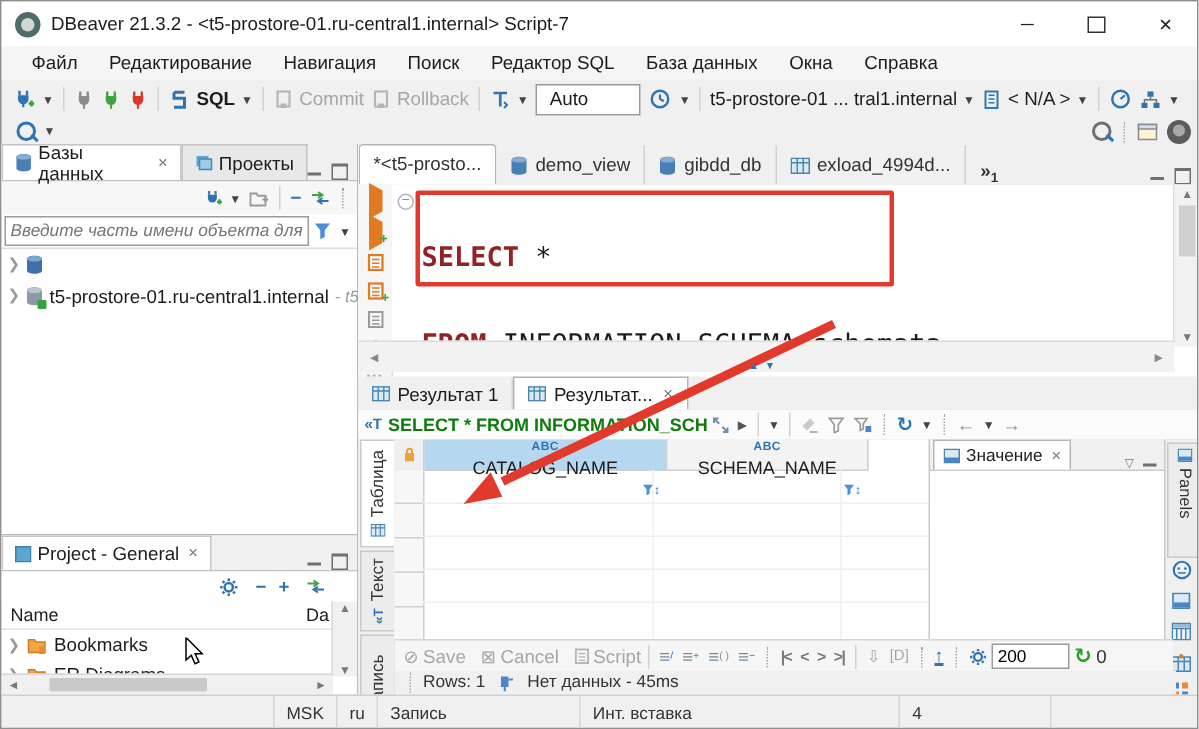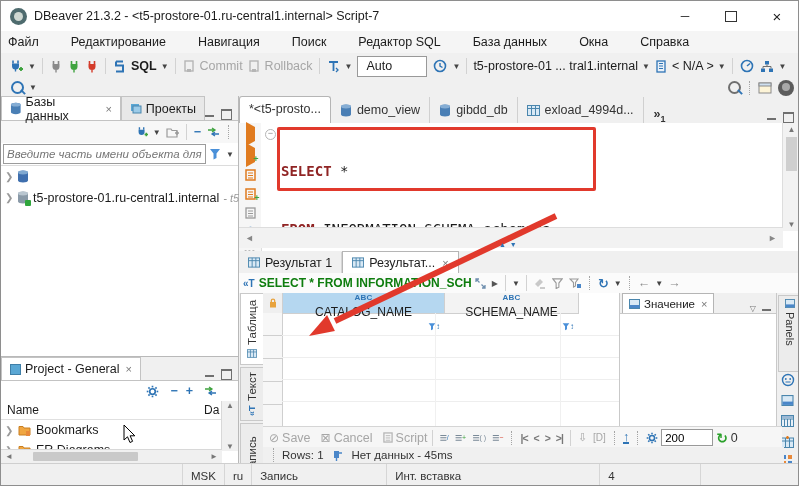--- a/index.html
+++ b/index.html
@@ -15,21 +15,21 @@
   .ital{font-style:italic;color:#9a9a9a;}
   svg{display:block;}
   
   .titlebar{left:0;top:0;width:799px;height:30px;background:#fff;display:flex;align-items:center;}
   .appicon{width:17px;height:17px;border-radius:50%;background:#4e6b6e;margin:0 7px 0 9px;position:relative;flex:none;}
   .appicon:after{content:"";position:absolute;left:4px;top:4px;width:9px;height:9px;border-radius:50%;background:#cfd8d2;}
   .wbtns{margin-left:auto;display:flex;height:30px;}
   .wbtn{width:46px;height:30px;display:flex;align-items:center;justify-content:center;color:#222;font-size:12px;}
   .maxbox{width:10px;height:9px;border:1.3px solid #333;}
   
-  .menubar{left:0;top:30px;width:799px;height:22px;display:flex;align-items:center;gap:32px;padding-left:7px;background:#f5f5f5;}
+  .menubar{left:0;top:30px;width:799px;height:22px;display:flex;align-items:center;gap:21px;padding-left:20px;background:#f5f5f5;}
   
   .toolbar1{left:0;top:52px;width:799px;height:26px;display:flex;align-items:center;padding-left:5px;}
   .toolbar2{left:0;top:78px;width:799px;height:17px;display:flex;align-items:center;padding-left:7px;}
   .combo{height:19px;background:#fff;border:1px solid #999;display:flex;align-items:center;padding:0 8px;margin:0 3px;}
   .tbtxt{margin:0 2px;}
   .ic{flex:none;display:flex;align-items:center;justify-content:center;margin:0 3px;}
   .mag{width:9px;height:9px;border:2px solid #2e74b5;border-radius:50%;position:relative;}
   .mag:after{content:"";position:absolute;left:7px;top:8px;width:6px;height:2px;background:#2e74b5;transform:rotate(45deg);}
   .avatar{width:16px;height:16px;border-radius:50%;background:#5c5c5c;position:relative;overflow:hidden;}
   .avatar:after{content:"";position:absolute;left:4px;top:3px;width:8px;height:8px;border-radius:50%;background:#a9a9a9;}
@@ -61,21 +61,21 @@
   
   .workarea{left:238px;top:95px;width:561px;height:367px;background:#fff;}
   .etabs{position:absolute;left:0;top:0;width:561px;height:27px;background:#f0f0f0;border-bottom:1px solid #c3c3c3;display:flex;align-items:flex-end;}
   .etab{display:flex;align-items:center;gap:5px;height:26px;padding:0 9px;border-right:1px solid #d0d0d0;color:#333;white-space:nowrap;}
   .etab.active{background:#fff;border:1px solid #b5b5b5;border-bottom:none;border-radius:3px 3px 0 0;flex-direction:column;}
   .editor{position:absolute;left:0;top:27px;width:561px;height:128px;background:#fff;}
   .eicons{position:absolute;left:0;top:0;width:22px;height:128px;background:#f6f6f6;border-right:1px solid #ddd;display:flex;flex-direction:column;align-items:center;gap:7px;padding-top:4px;}
   .playtri{width:0;height:0;border-left:9px solid #e07b1f;border-top:5.5px solid transparent;border-bottom:5.5px solid transparent;}
   .gutter{position:absolute;left:22px;top:0;width:20px;height:104px;background:#fff;}
   .fold{position:absolute;left:4px;top:6px;width:9px;height:9px;border:1px solid #b5b5b5;border-radius:50%;color:#888;font-size:9px;line-height:7px;text-align:center;background:#fff;}
-  .codearea{position:absolute;left:42px;top:0;right:17px;height:104px;font-family:"DejaVu Sans Mono","Liberation Mono",monospace;font-size:14px;line-height:19px;white-space:pre;}
+  .codearea{position:absolute;left:42px;top:0;right:17px;height:104px;font-family:"DejaVu Sans Mono","Liberation Mono",monospace;font-size:18px;line-height:19px;white-space:pre;}
   .cline{position:relative;height:19px;padding-top:1px;}
   .hlline{background:#e3eefb;}
   .kw{color:#902424;font-weight:bold;}
   .fn{color:#1c1cb8;font-weight:bold;}
   .str{color:#1e8e1e;}
   .red{color:#c22a1d;}
   .evscroll{position:absolute;right:0;top:0;width:17px;height:104px;background:#f2f2f2;border-left:1px solid #ddd;display:flex;flex-direction:column;align-items:center;justify-content:space-between;font-size:8px;color:#777;padding:2px 0;}
   .evthumb{width:11px;height:34px;background:#cfcfcf;}
   .ehscroll{position:absolute;left:0;right:17px;top:104px;height:20px;background:#f2f2f2;border-top:1px solid #ddd;display:flex;align-items:center;justify-content:space-between;padding:0 6px;font-size:9px;color:#888;}
   

